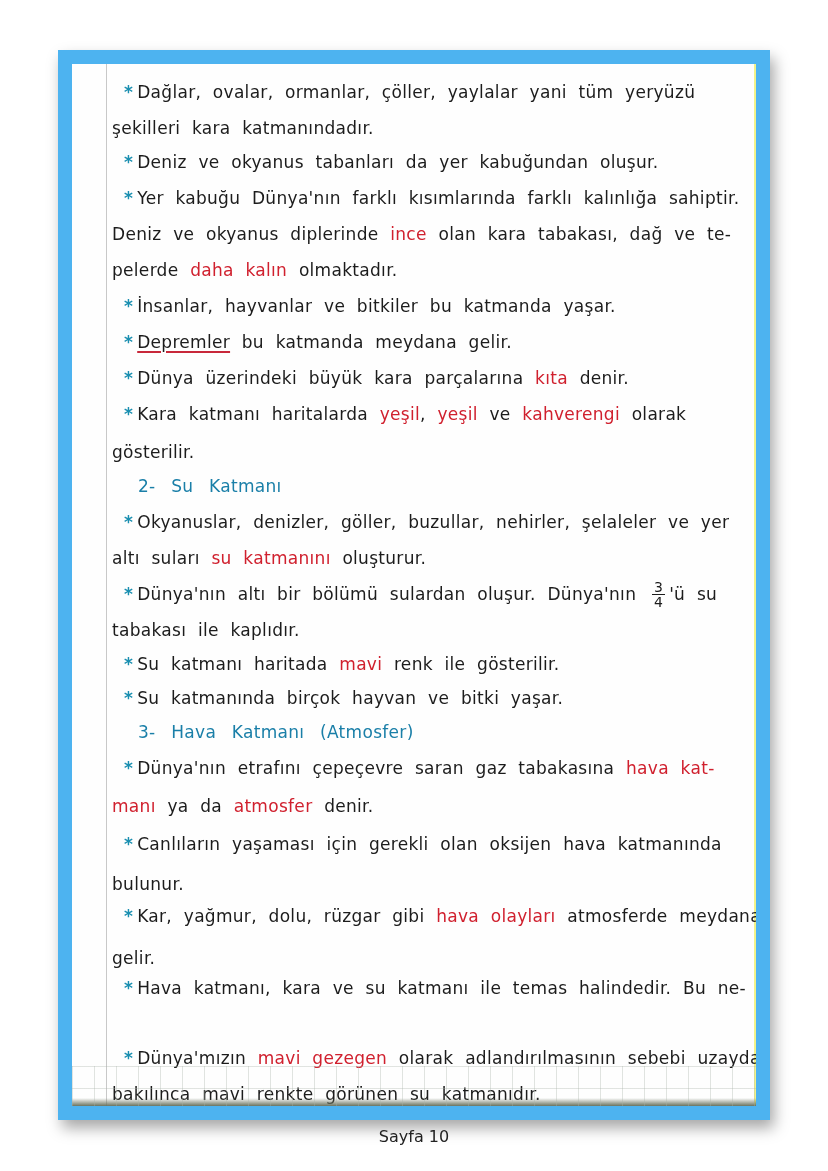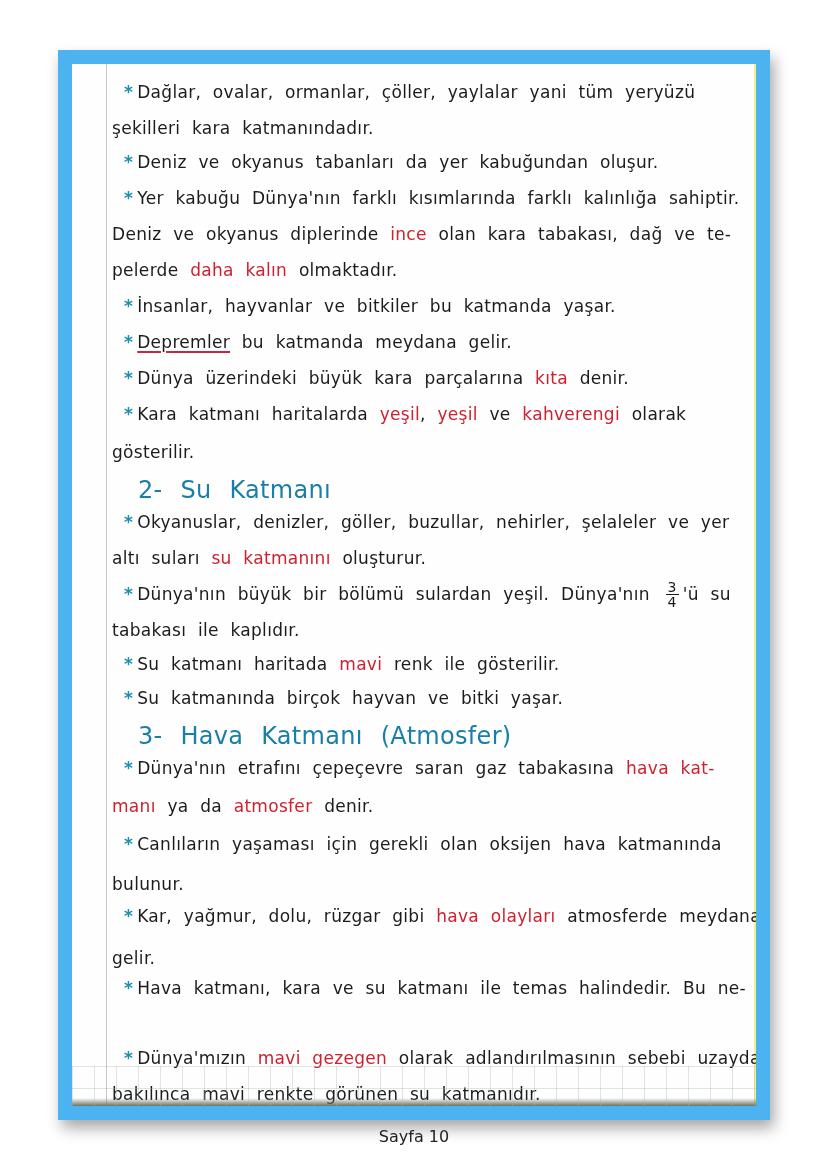--- a/index.html
+++ b/index.html
@@ -34,21 +34,21 @@
     .right-edge {
       position: absolute; right: 0; top: 0; bottom: 0; width: 2px; background: #f2f28a;
     }
     .line {
       position: absolute; left: 40px; font-size: 17px; color: #1c1c1c; white-space: nowrap;
       letter-spacing: 0.3px; word-spacing: 6px;
     }
     .indent { left: 52px; }
     .bullet { color: #1a8fb0; font-weight: bold; margin-right: 4px; }
     .red { color: #d0202e; }
-    .heading { color: #1a7fa8; font-size: 24px; left: 66px; word-spacing: 10px; }
+    .heading { color: #1a7fa8; font-size: 17px; left: 66px; word-spacing: 10px; }
     .underline { text-decoration: underline; text-decoration-color: #c8283a; text-decoration-thickness: 2px; text-underline-offset: 3px; }
     .frac {
       display: inline-block; vertical-align: middle; text-align: center; font-size: 14px; line-height: 14px;
       margin: 0 4px;
     }
     .frac .num { display: block; border-bottom: 1.5px solid #1c1c1c; padding: 0 2px; }
     .frac .den { display: block; }
     .footer {
       position: absolute; left: 0; right: 0; top: 1127px; text-align: center;
       font-size: 16px; color: #222;
@@ -78,21 +78,21 @@
     <div class="line indent" style="top:304px"><span class="bullet">*</span><span>Dünya üzerindeki büyük kara parçalarına </span><span class="red">kıta</span><span> denir.</span></div>
 
     <div class="line indent" style="top:340px"><span class="bullet">*</span><span>Kara katmanı haritalarda </span><span class="red">yeşil</span><span>, </span><span class="red">yeşil</span><span> ve </span><span class="red">kahverengi</span><span> olarak</span></div>
     <div class="line" style="top:378px"><span>gösterilir.</span></div>
 
     <div class="line heading" style="top:412px">2- Su Katmanı</div>
 
     <div class="line indent" style="top:448px"><span class="bullet">*</span><span>Okyanuslar, denizler, göller, buzullar, nehirler, şelaleler ve yer</span></div>
     <div class="line" style="top:484px"><span>altı suları </span><span class="red">su katmanını</span><span> oluşturur.</span></div>
 
-    <div class="line indent" style="top:516px"><span class="bullet">*</span><span>Dünya'nın büyük bir bölümü sulardan yeşil. Dünya'nın </span><span class="frac"><span class="num">3</span><span class="den">4</span></span><span>'ü su</span></div>
+    <div class="line indent" style="top:516px"><span class="bullet">*</span><span>Dünya'nın altı bir bölümü sulardan oluşur. Dünya'nın </span><span class="frac"><span class="num">3</span><span class="den">4</span></span><span>'ü su</span></div>
     <div class="line" style="top:556px"><span>tabakası ile kaplıdır.</span></div>
 
     <div class="line indent" style="top:590px"><span class="bullet">*</span><span>Su katmanı haritada </span><span class="red">mavi</span><span> renk ile gösterilir.</span></div>
 
     <div class="line indent" style="top:624px"><span class="bullet">*</span><span>Su katmanında birçok hayvan ve bitki yaşar.</span></div>
 
     <div class="line heading" style="top:658px">3- Hava Katmanı (Atmosfer)</div>
 
     <div class="line indent" style="top:694px"><span class="bullet">*</span><span>Dünya'nın etrafını çepeçevre saran gaz tabakasına </span><span class="red">hava kat-</span></div>
     <div class="line" style="top:732px"><span class="red">manı</span><span> ya da </span><span class="red">atmosfer</span><span> denir.</span></div>

